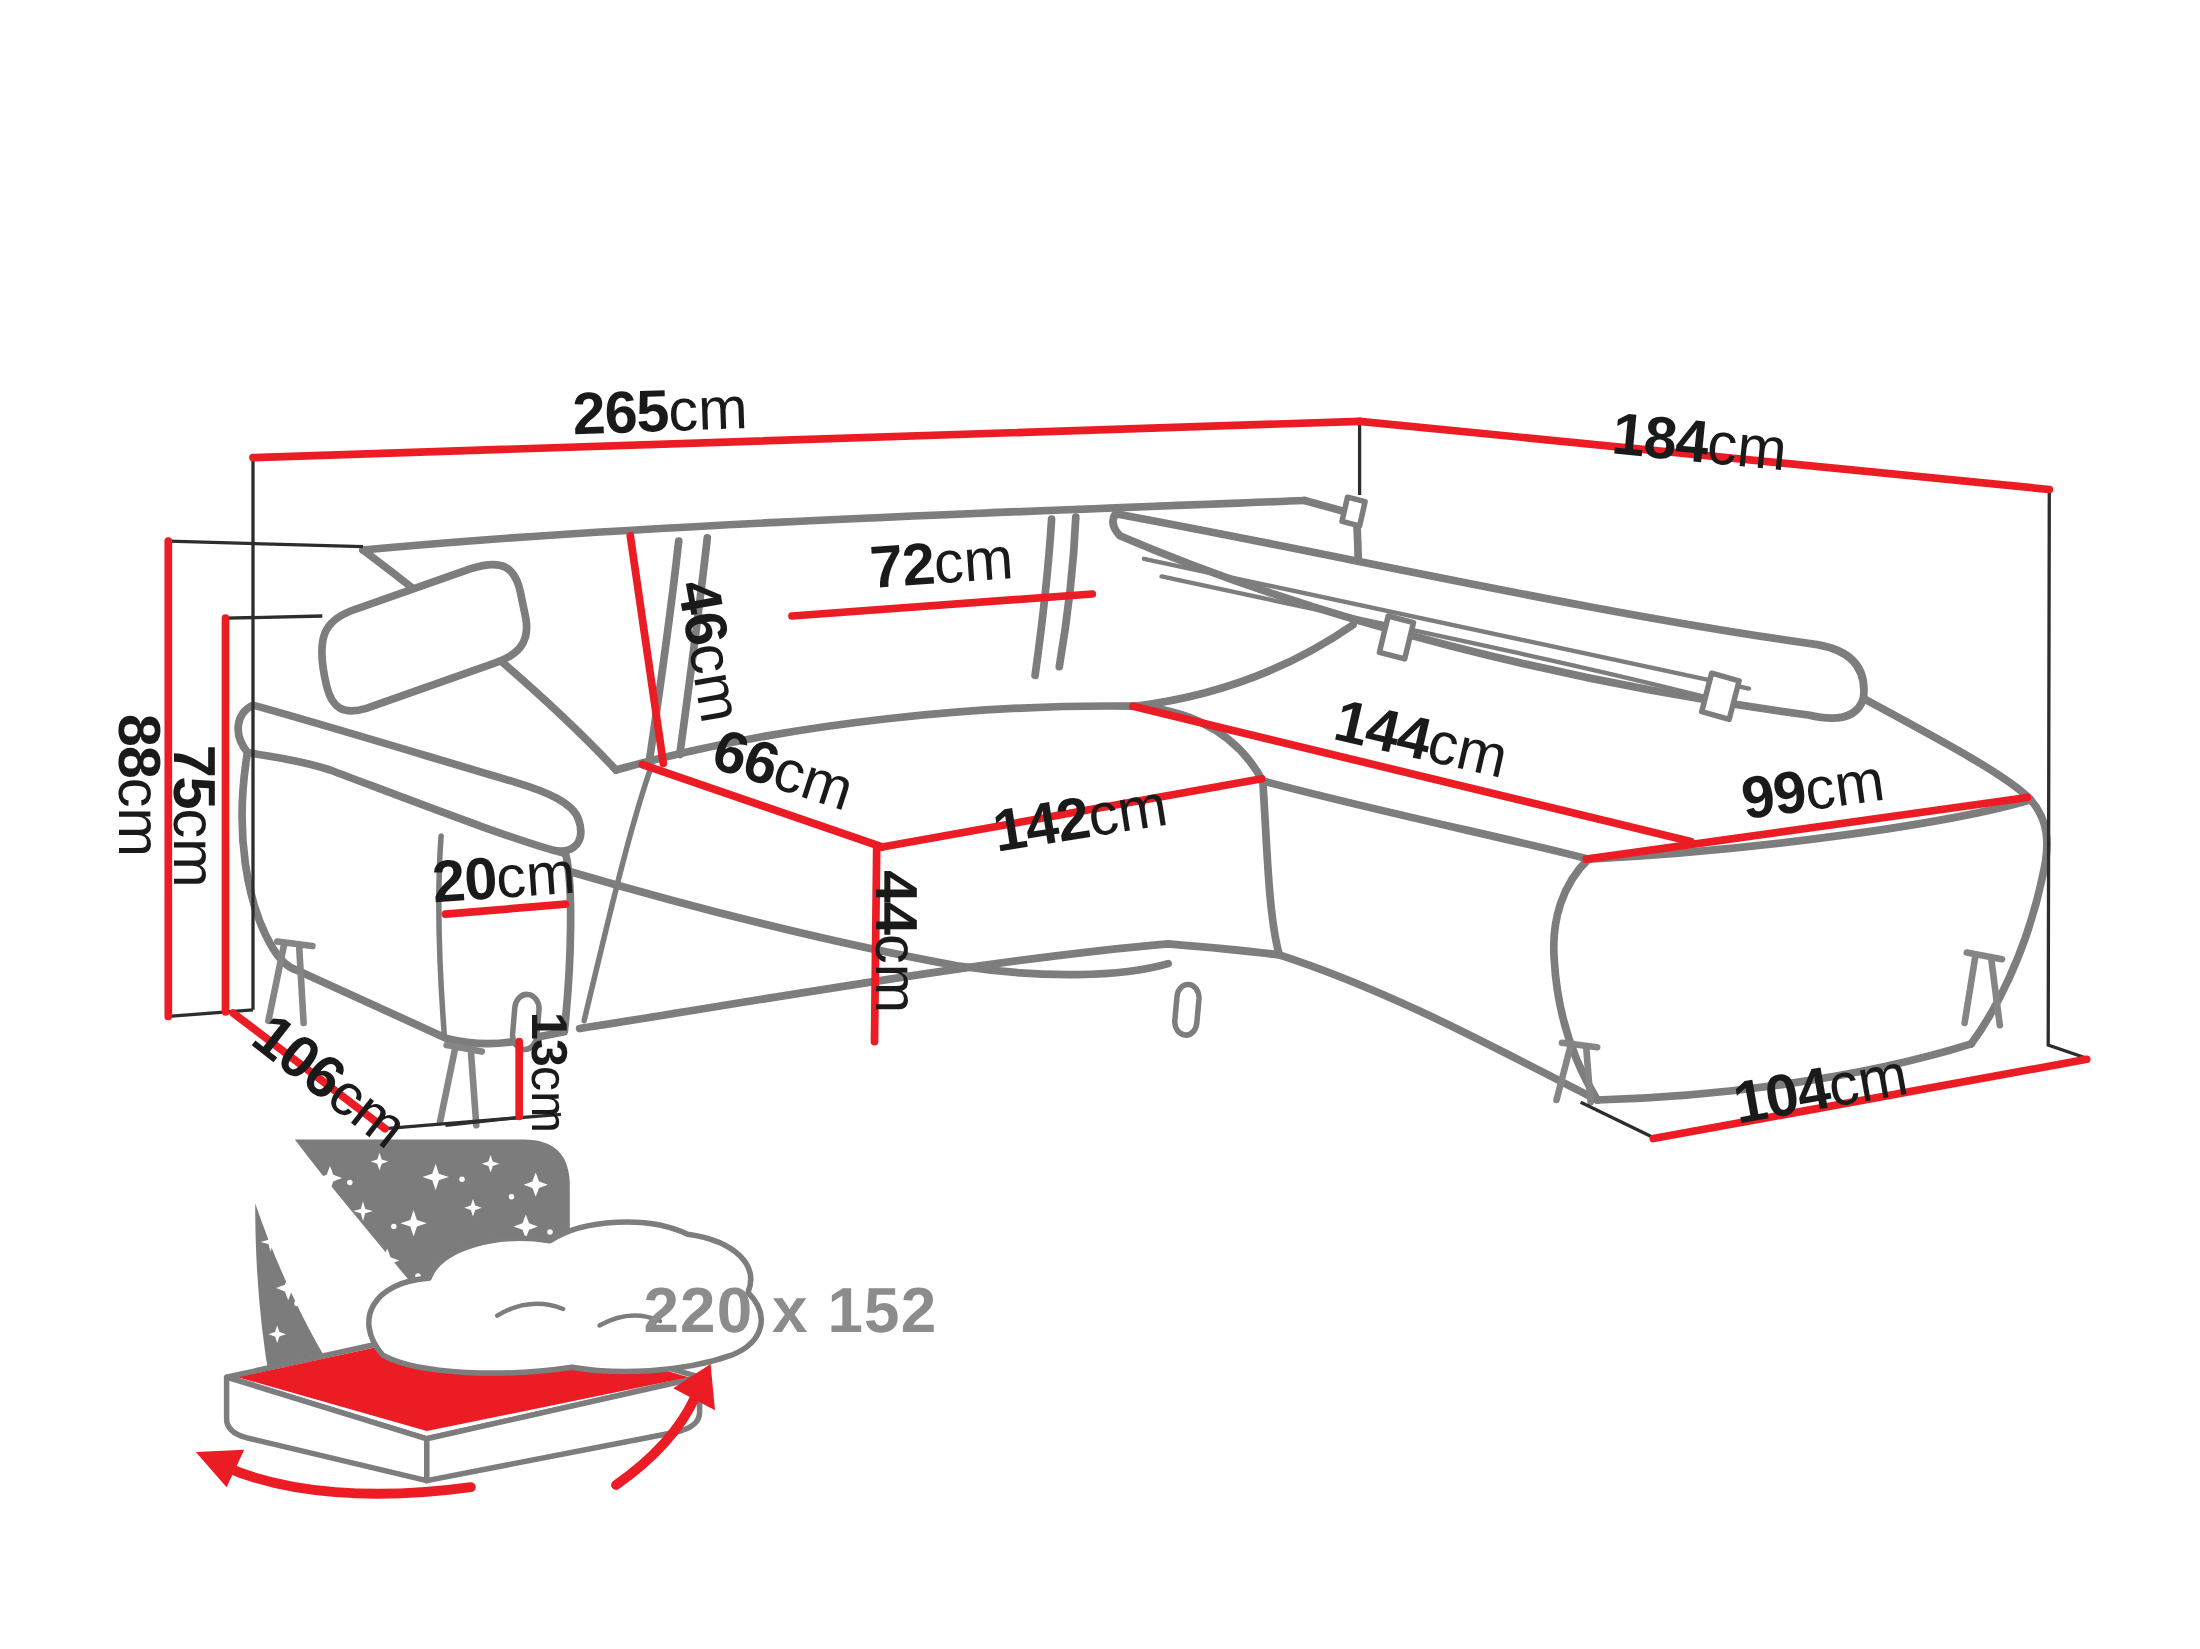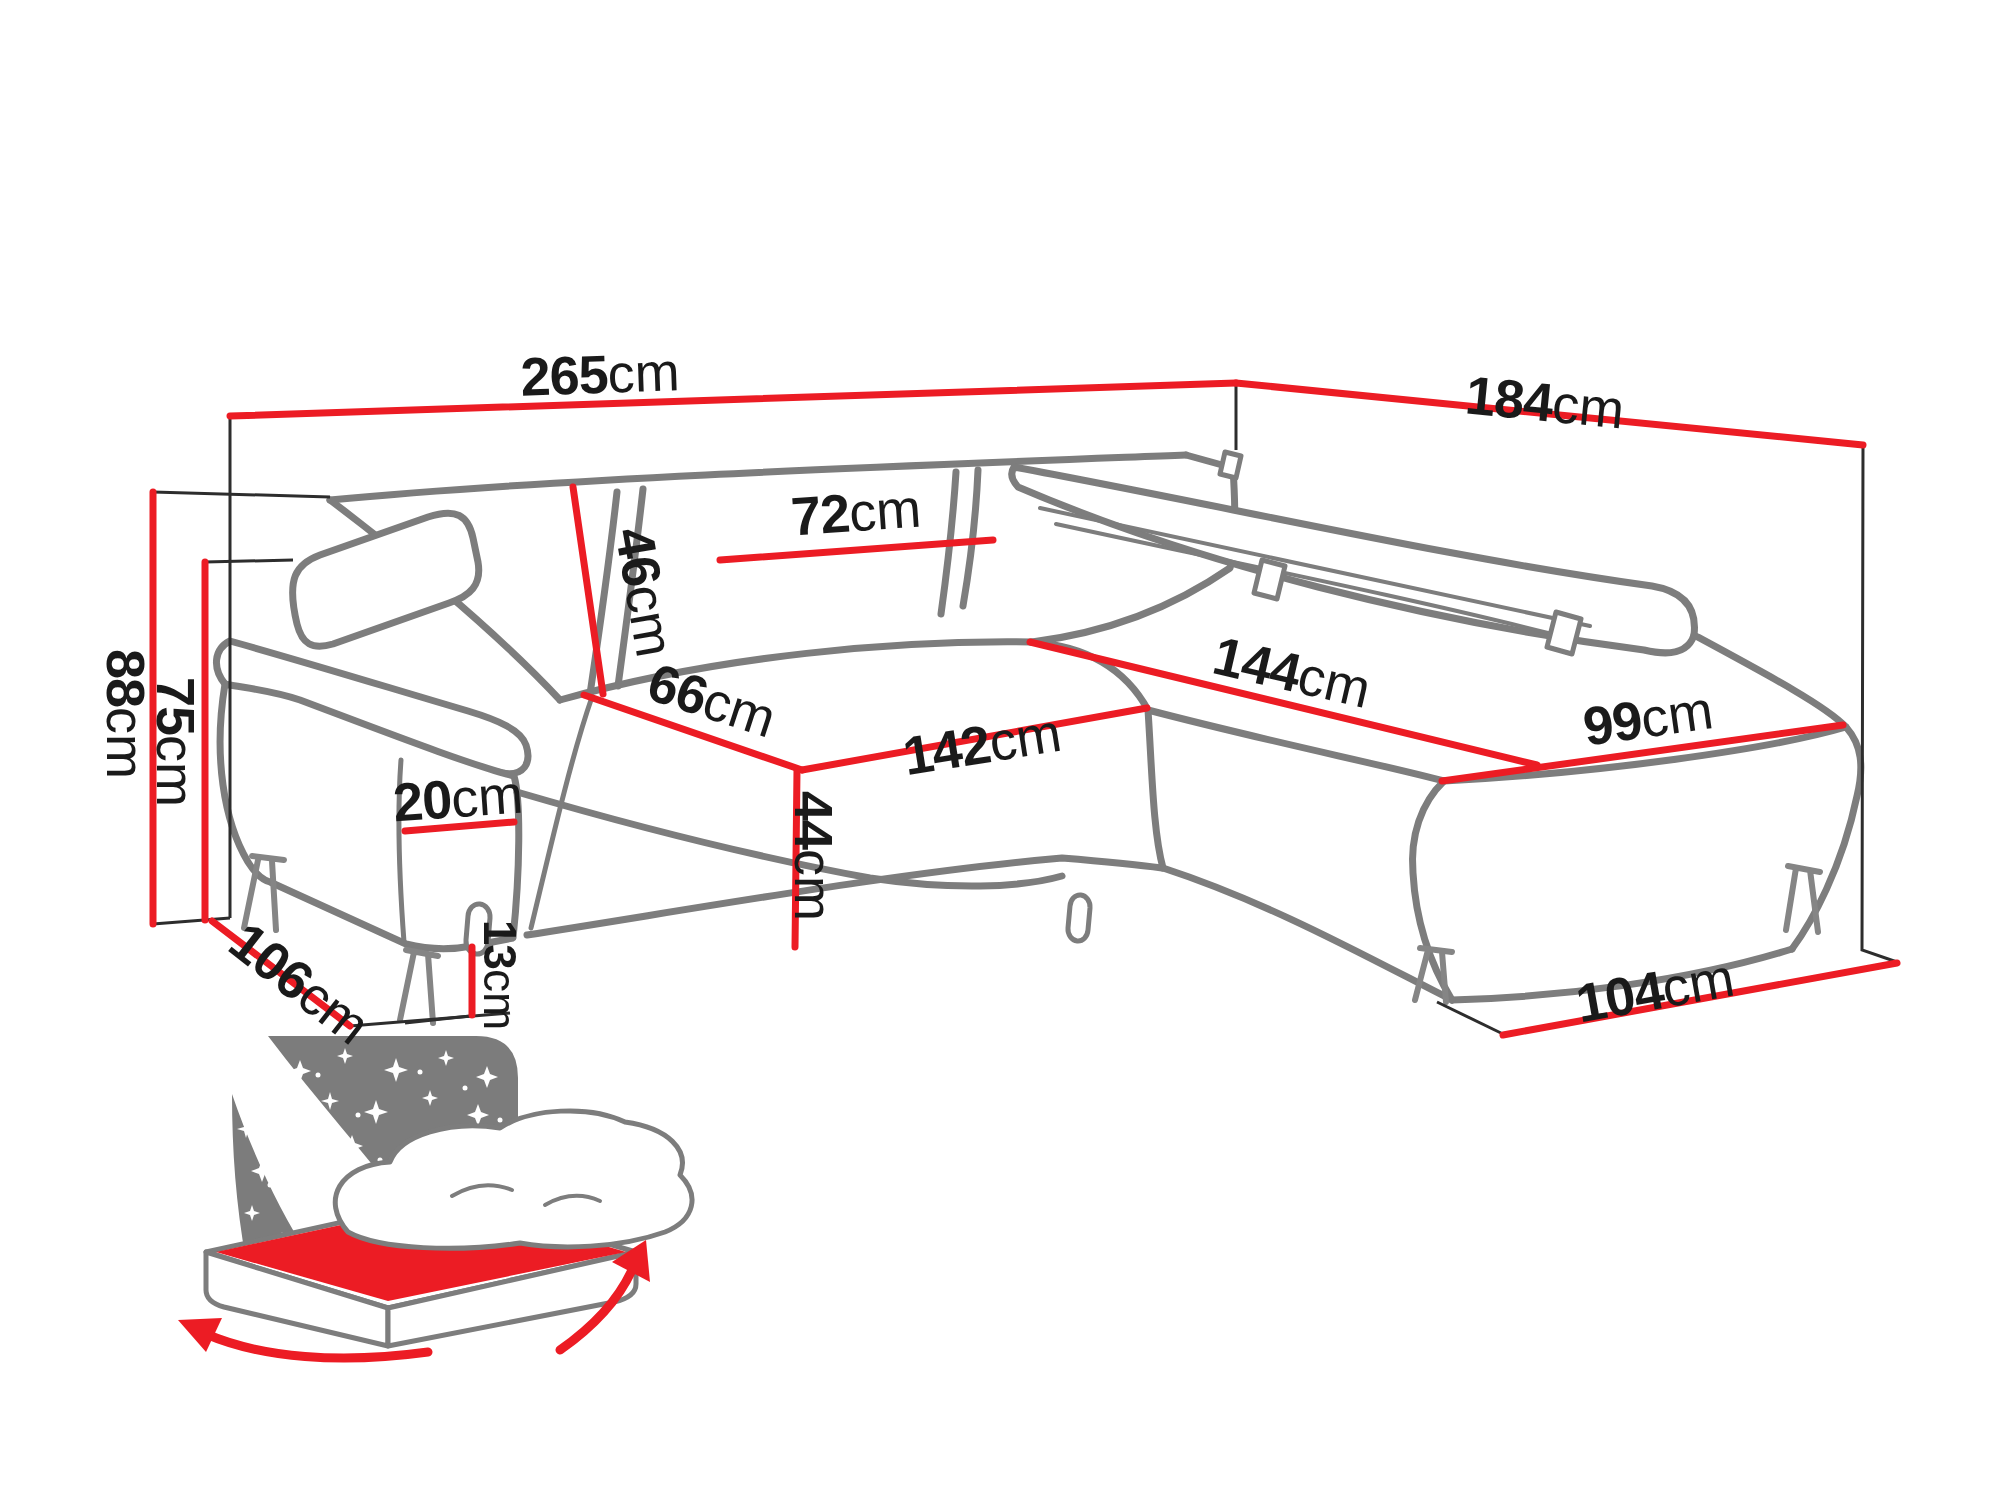--- a/index.html
+++ b/index.html
@@ -177,13 +177,14 @@
   <div class="dim" style="left:458px;top:798px;--rot:-4deg"><span class="val">20</span><span class="unit">cm</span></div>
   <div class="dim" style="left:645px;top:592px;--rot:80deg"><span class="val">46</span><span class="unit">cm</span></div>
   <div class="dim" style="left:712px;top:700px;--rot:18deg"><span class="val">66</span><span class="unit">cm</span></div>
   <div class="dim" style="left:982px;top:744px;--rot:-9deg"><span class="val">142</span><span class="unit">cm</span></div>
   <div class="dim" style="left:814px;top:856px;--rot:90deg"><span class="val">44</span><span class="unit">cm</span></div>
   <div class="dim" style="left:856px;top:512px;--rot:-4deg"><span class="val">72</span><span class="unit">cm</span></div>
   <div class="dim" style="left:1292px;top:672px;--rot:13deg"><span class="val">144</span><span class="unit">cm</span></div>
   <div class="dim" style="left:1648px;top:718px;--rot:-8deg"><span class="val">99</span><span class="unit">cm</span></div>
   <div class="dim" style="left:1655px;top:990px;--rot:-10deg"><span class="val">104</span><span class="unit">cm</span></div>
 
+  <div id="bed-size-label" style="left:585px;top:1192px">220 x 152</div>
 </div>
 
 </body></html>

